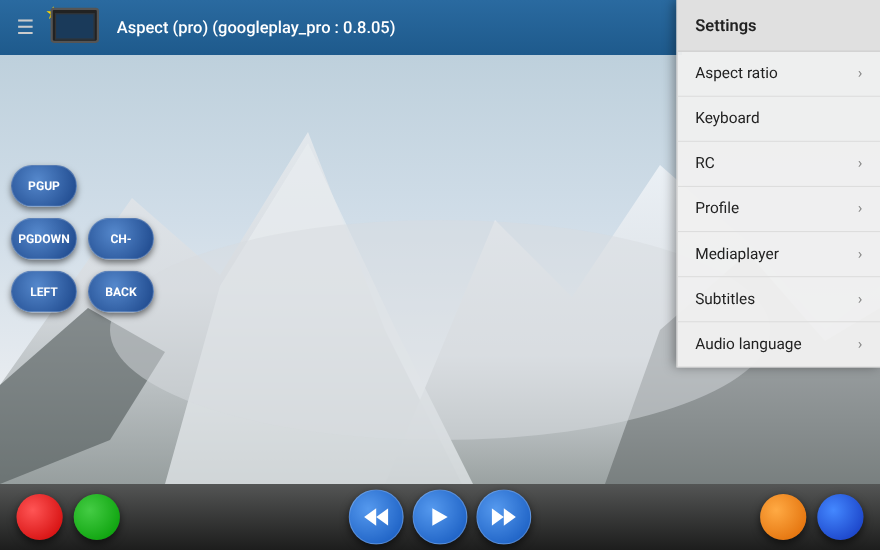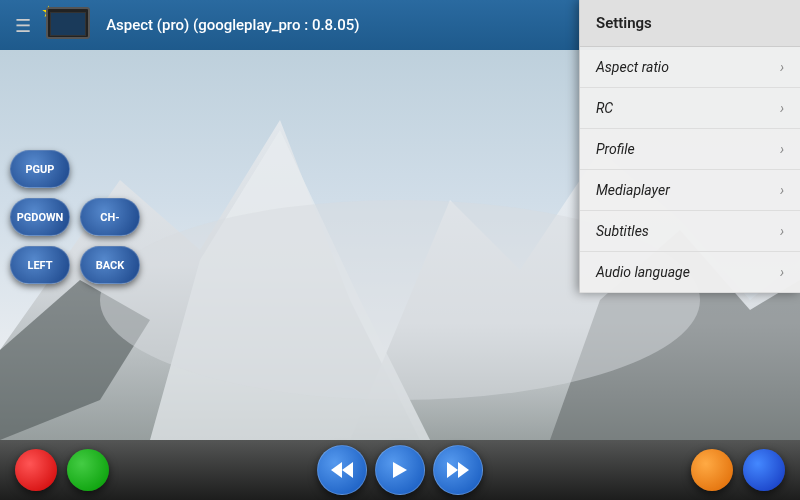--- a/index.html
+++ b/index.html
@@ -186,21 +186,21 @@
     
     #bottom-bar {
       bottom: 0px;
     }
 
     
     #settings-menu {
       position: absolute;
       top: 0;
       right: 0;
-      width: 221px;
+      width: 185px;
       background: rgba(240, 240, 240, 0.97);
       z-index: 100;
       border-left: 1px solid #ccc;
       box-shadow: -2px 0 10px rgba(0,0,0,0.4);
     }
 
     .menu-header {
       background: #e0e0e0;
       padding: 14px 16px;
       font-size: 15px;
@@ -211,21 +211,20 @@
 
     .menu-item {
       display: flex;
       align-items: center;
       justify-content: space-between;
       padding: 12px 16px;
       font-size: 14px;
       color: #222;
       border-bottom: 1px solid #ddd;
       cursor: pointer;
-      font-style: italic;
     }
 
     .menu-item .arrow {
       color: #888;
       font-size: 14px;
     }
 
     .menu-item-exit {
       padding: 12px 16px;
       font-size: 14px;
@@ -327,20 +326,23 @@
 </div>
 
 <div id="settings-menu">
   <div class="menu-header">Settings</div>
 
   <div class="menu-item">
     <span>Aspect ratio</span>
     <span class="arrow">›</span>
   </div>
 
+  <div class="menu-item">
+    <span>Keyboard</span>
+  </div>
 
   <div class="menu-item">
     <span>RC</span>
     <span class="arrow">›</span>
   </div>
 
   <div class="menu-item">
     <span>Profile</span>
     <span class="arrow">›</span>
   </div>

